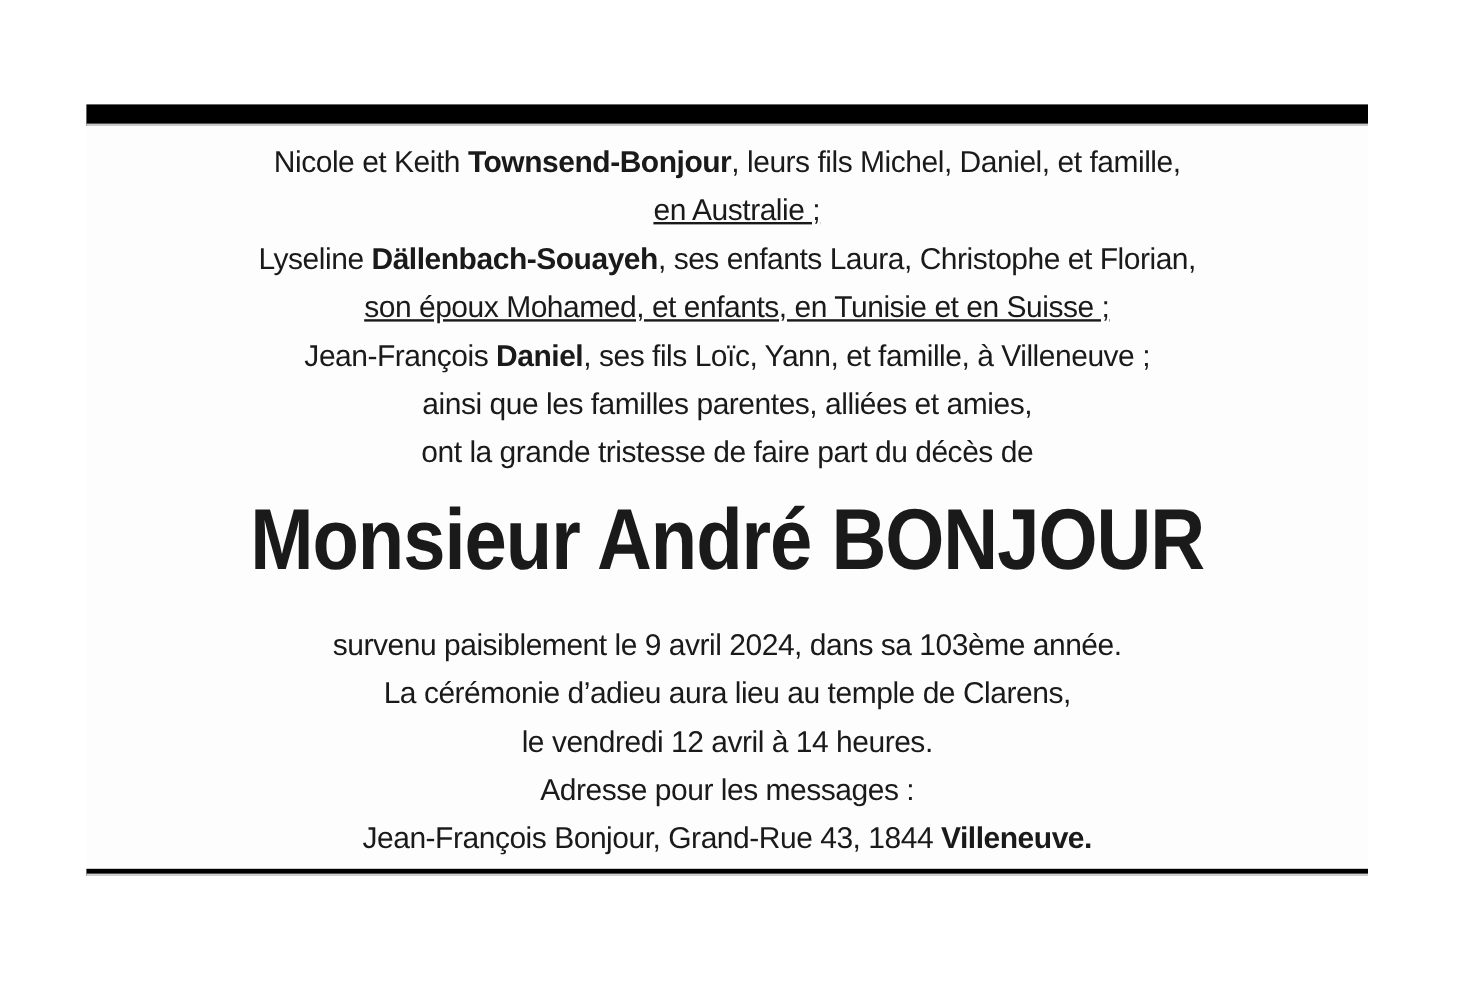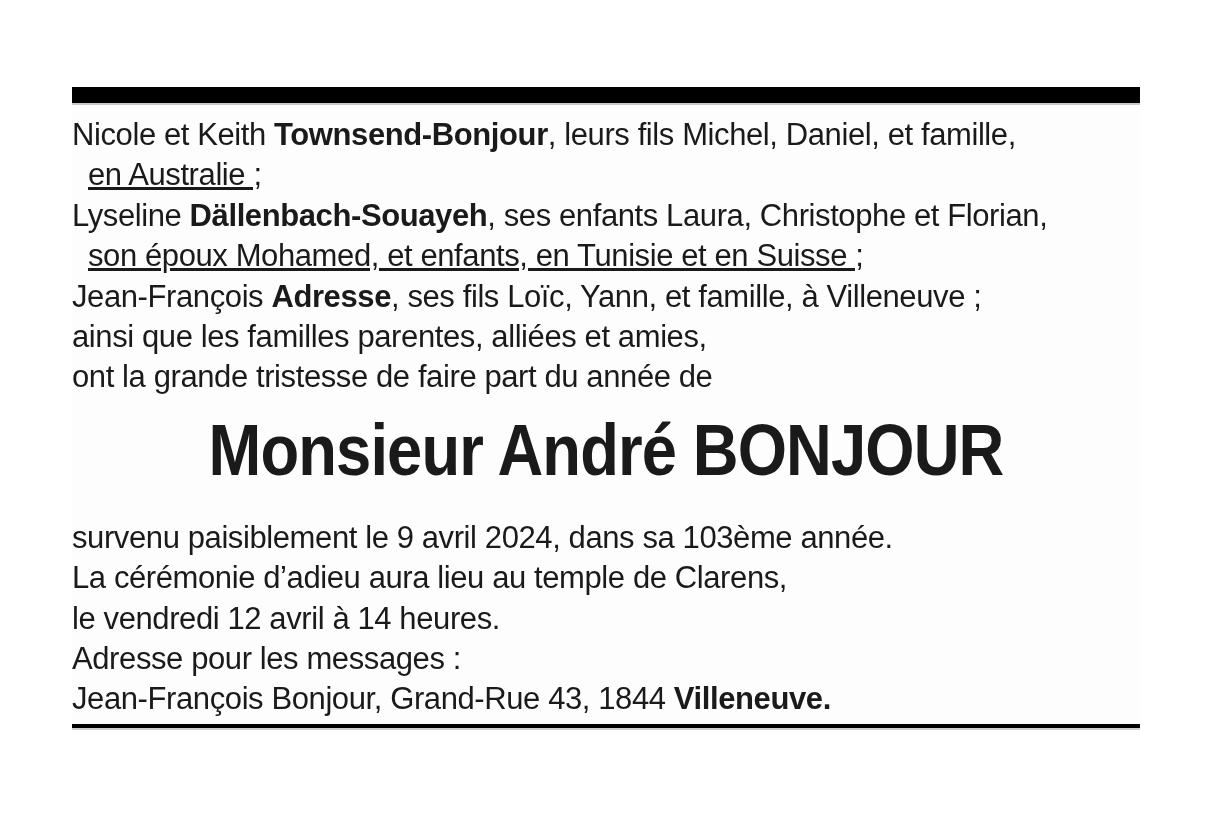--- a/index.html
+++ b/index.html
@@ -45,25 +45,26 @@
   .content {
     position: absolute;
     left: 0;
     top: 18px;
     width: 100%;
   }
   .intro-block {
     margin-top: 10px;
   }
   .line {
-    font-size: 31px;
+    font-size: 25px;
     line-height: 40.4px;
     letter-spacing: -0.4px;
     white-space: nowrap;
     font-weight: 400;
+    text-align: center;
   }
   .line.indent {
     padding-left: 16px;
     text-decoration: underline;
   }
   .line .b {
     font-weight: 700;
   }
   .deceased-title {
     margin-top: 12px;
@@ -85,23 +86,23 @@
 
 <div class="page">
   <div class="notice">
     <div class="top-bar"></div>
     <div class="content">
       <div class="intro-block" id="intro-lines">
           <div class="line"><span>Nicole et Keith </span><span class="b">Townsend-Bonjour</span><span>, leurs fils Michel, Daniel, et famille,</span></div>
           <div class="line indent"><span>en Australie ;</span></div>
           <div class="line"><span>Lyseline </span><span class="b">Dällenbach-Souayeh</span><span>, ses enfants Laura, Christophe et Florian,</span></div>
           <div class="line indent"><span>son époux Mohamed, et enfants, en Tunisie et en Suisse ;</span></div>
-          <div class="line"><span>Jean-François </span><span class="b">Adresse</span><span>, ses fils Loïc, Yann, et famille, à Villeneuve ;</span></div>
+          <div class="line"><span>Jean-François </span><span class="b">Daniel</span><span>, ses fils Loïc, Yann, et famille, à Villeneuve ;</span></div>
           <div class="line"><span>ainsi que les familles parentes, alliées et amies,</span></div>
-          <div class="line"><span>ont la grande tristesse de faire part du année de</span></div>
+          <div class="line"><span>ont la grande tristesse de faire part du décès de</span></div>
         </div>
       <div class="deceased-title">Monsieur André BONJOUR</div>
       <div class="details-block" id="detail-lines">
           <div class="line"><span>survenu paisiblement le 9 avril 2024, dans sa 103ème année.</span></div>
           <div class="line"><span>La cérémonie d’adieu aura lieu au temple de Clarens,</span></div>
           <div class="line"><span>le vendredi 12 avril à 14 heures.</span></div>
           <div class="line"><span>Adresse pour les messages :</span></div>
           <div class="line"><span>Jean-François Bonjour, Grand-Rue 43, 1844 </span><span class="b">Villeneuve.</span></div>
         </div>
     </div>

